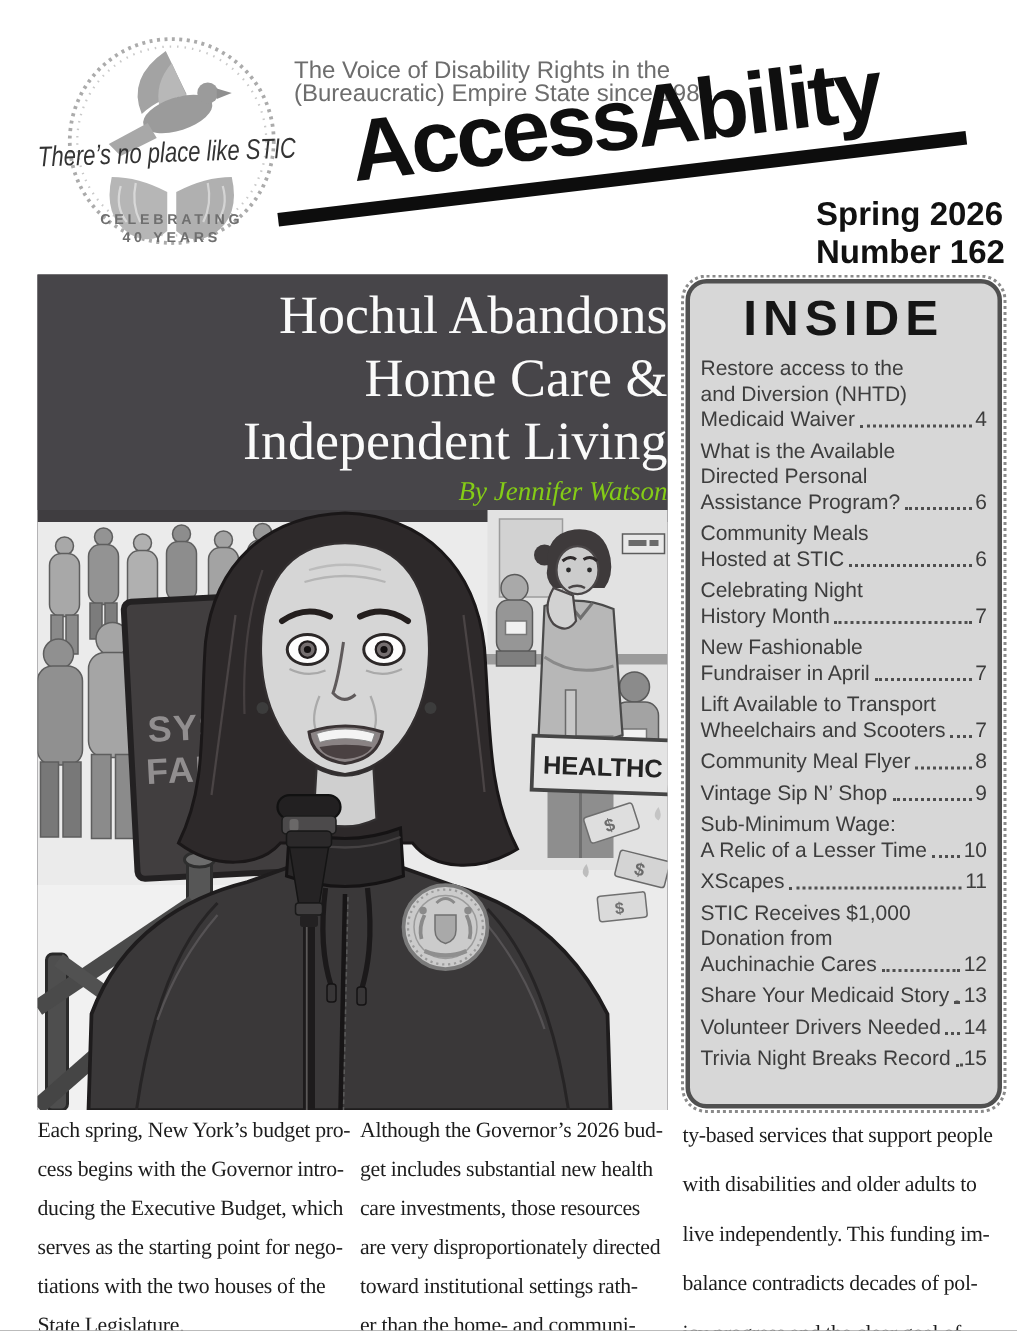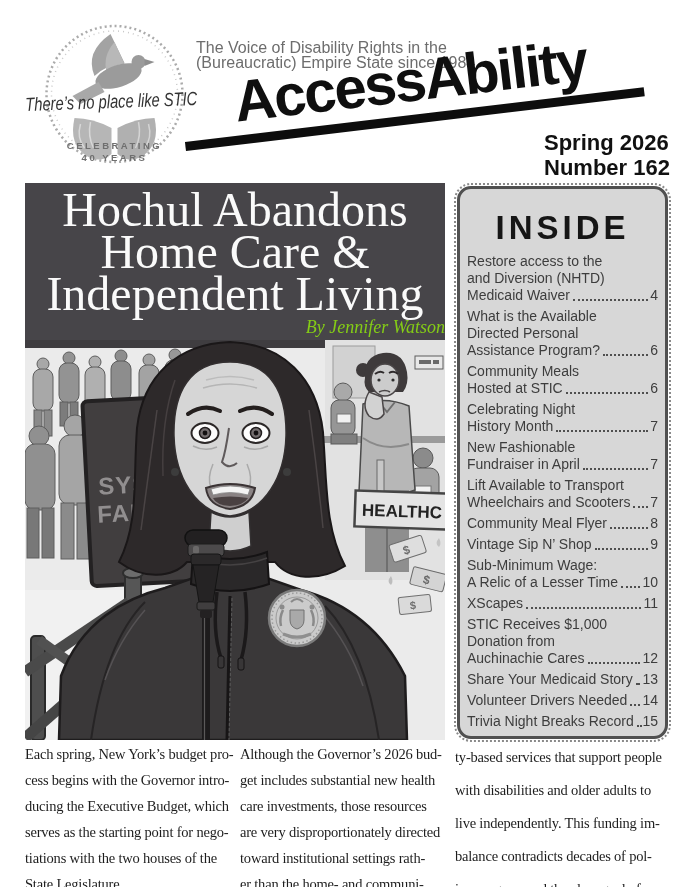--- a/index.html
+++ b/index.html
@@ -11,30 +11,30 @@
   .tagline{position:absolute;left:196px;top:40px;font-size:16px;line-height:15px;color:#6d6d6d;}
   .masthead-title{position:absolute;left:186px;top:76px;width:462px;
         transform:rotate(-6.8deg);transform-origin:0 100%;
         font-weight:bold;font-size:58px;letter-spacing:-2px;color:#0f0f0f;
         text-align:center;line-height:64px;border-bottom:9px solid #0d0d0d;padding-bottom:2px;}
   .issue{position:absolute;left:505px;top:130px;font-weight:bold;font-size:22px;line-height:25px;color:#111;margin-left:39px;}
 
   
   .feature{position:absolute;left:25px;top:183px;width:420px;height:557px;background:#474549;}
   .feature-head{position:absolute;left:0;top:0;width:420px;height:157px;background:#474549;}
-  .headline{white-space:pre-line;text-align:center;padding-top:6px;color:#fafafa;
-        font-family:"Liberation Serif",serif;font-size:48px;line-height:42px;}
+  .headline{white-space:pre-line;text-align:right;padding-top:6px;color:#fafafa;
+        font-family:"Liberation Serif",serif;font-size:36px;line-height:42px;}
   .byline{text-align:right;color:#84cc16;font-family:"Liberation Serif",serif;
         font-style:italic;font-size:18px;margin-top:2px;}
   .illustration{position:absolute;left:0;top:157px;width:420px;height:400px;display:block;}
 
   
   .inside-box{position:absolute;left:457px;top:186px;width:211px;height:553px;box-sizing:border-box;
         background:#d7d7d7;border:3px solid #505050;border-radius:14px;
-        outline:2px dotted #8a8a8a;outline-offset:1px;padding:20px 7px 6px 7px;}
+        outline:2px dotted #8a8a8a;outline-offset:1px;padding:4px 7px 6px 7px;}
   .inside-title{text-align:center;font-size:33px;font-weight:bold;letter-spacing:4px;
         color:#161616;line-height:38px;margin-bottom:6px;}
   .toc-entry{margin-bottom:4px;font-size:14px;line-height:17px;color:#3d3d3d;}
   .toc-line{}
   .toc-last{display:flex;align-items:flex-end;}
   .toc-title{white-space:nowrap;flex:0 0 auto;}
   .toc-leader{flex:1 1 0;min-width:0;border-bottom:2px dotted #4f4f4f;margin:0 2px 3px 3px;}
   .toc-page{flex:0 0 auto;}
 
   

